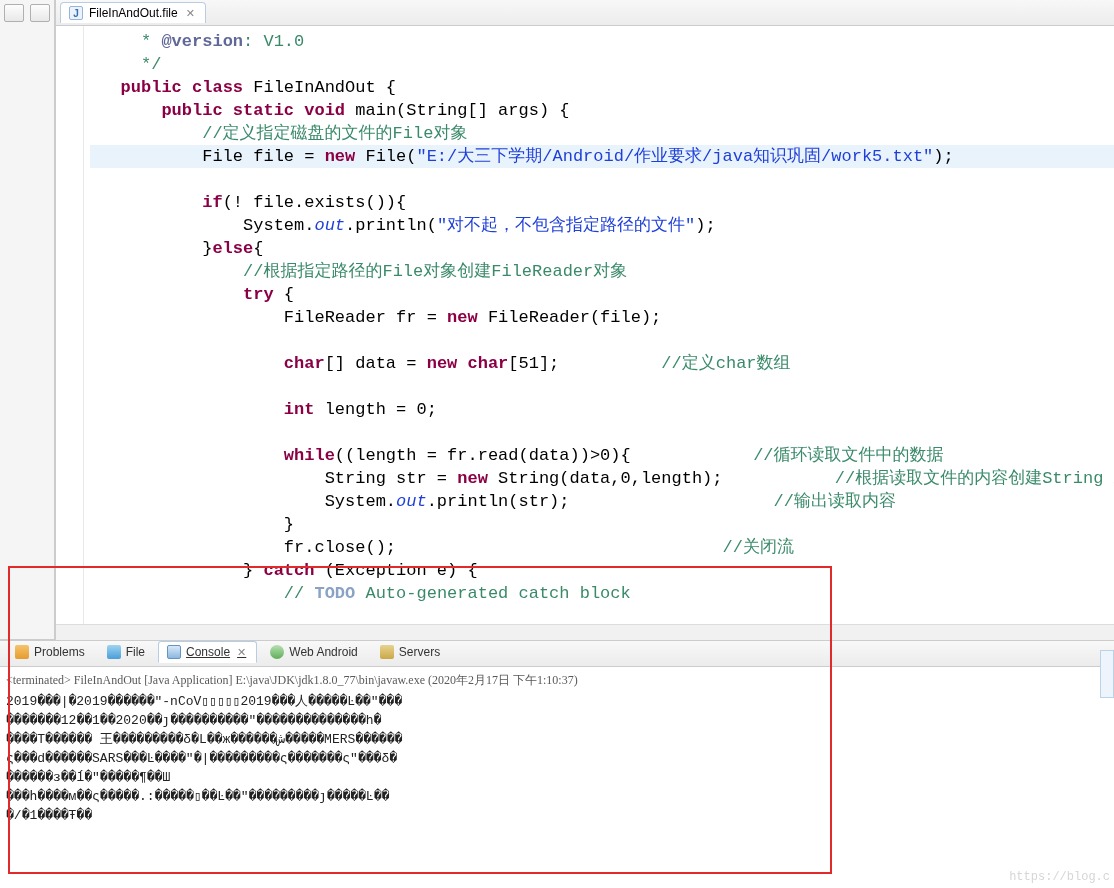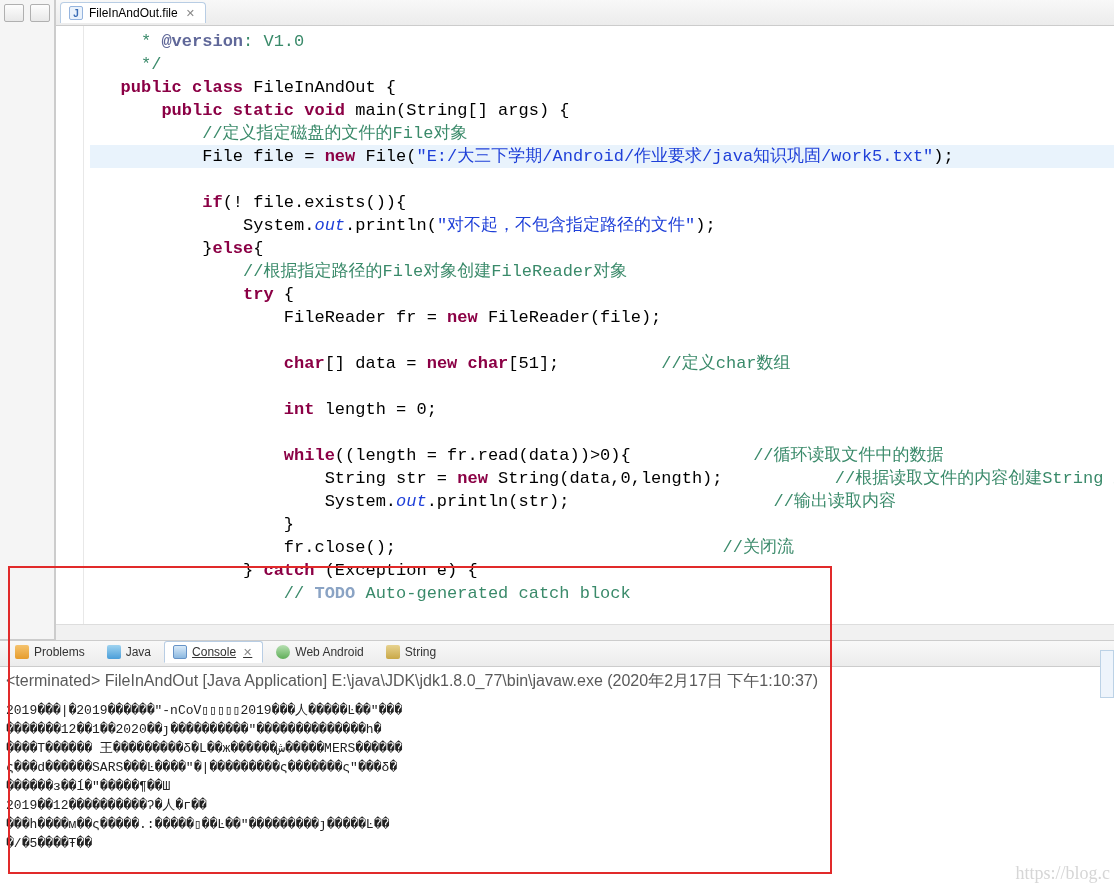--- a/index.html
+++ b/index.html
@@ -145,38 +145,38 @@
 .micon.servers { background: linear-gradient(#e7d28f,#c9a847); }
 .console-body {
   flex: 1;
   padding: 4px 6px;
   font-family: Consolas, "Courier New", monospace;
   font-size: 13px;
   line-height: 19px;
   overflow: hidden;
   color: #222;
 }
-.console-head { color: #595959; font-family: Liberation Sans, sans-serif; font-size: 16px; margin-bottom: 11px;}
+.console-head { color: #595959; font-family: Liberation Serif, serif; font-size: 12px; margin-bottom: 2px;}
 .red-box {
   position: absolute;
   left: 8px;
   top: 566px;
   width: 824px;
   height: 308px;
   border: 2px solid #e12a2a;
   z-index: 50;
   pointer-events: none;
 }
 .watermark {
   position: absolute;
   right: 4px;
   bottom: 4px;
   color: #d6d6d6;
-  font-size: 18px;
-  font-family: Liberation Serif, serif;
+  font-size: 12px;
+  font-family: Liberation Mono, monospace;
 }
 .right-handle {
   position: absolute;
   right: 0; top: 650px;
   width: 14px; height: 48px;
   background: #eef4fb;
   border: 1px solid #bcd2e6;
 }
 </style>
 </head>
@@ -228,44 +228,43 @@
 </div>
 
 <div class="bottom-panel">
   <div class="bottom-tabs">
     <div class="btab">
       <span class="micon problems"></span>
       <span>Problems</span>
     </div>
     <div class="btab">
       <span class="micon tasks"></span>
-      <span>Java</span>
+      <span>File</span>
     </div>
     <div class="btab active">
       <span class="micon console"></span>
       <span>Console</span>
       <span class="close-x">✕</span>
     </div>
     <div class="btab">
       <span class="micon browser"></span>
       <span>Web Android</span>
     </div>
     <div class="btab">
       <span class="micon servers"></span>
-      <span>String</span>
+      <span>Servers</span>
     </div>
   </div>
   <div class="console-body">
     <div class="console-head">&lt;terminated&gt; FileInAndOut [Java Application] E:\java\JDK\jdk1.8.0_77\bin\javaw.exe (2020年2月17日 下午1:10:37)</div>
     <div>2019���|�2019������"-nCoV▯▯▯▯▯2019���人�����Ŀ��"���</div>
     <div>�������12��1��2020��ȷ����������"��������������h�</div>
     <div>����T������ 王���������δ�L��ж������ش�����MERS������</div>
     <div>ς���d������SARS���Ŀ����"�|���������ς�������ς"���δ�</div>
     <div>������з��ĺ�"�����¶��Ш</div>
-    <div>2019��12����������ʔ�人�г��</div>
     <div>���հ����м��ς�����.:�����▯��Ŀ��"���������ȷ�����Ŀ��</div>
-    <div>�/�5����Ŧ��</div>
+    <div>�/�1����Ŧ��</div>
   </div>
 </div>
 
 <div class="right-handle"></div>
 <div class="red-box"></div>
 <div class="watermark">https://blog.c</div>
 
 </body></html>

